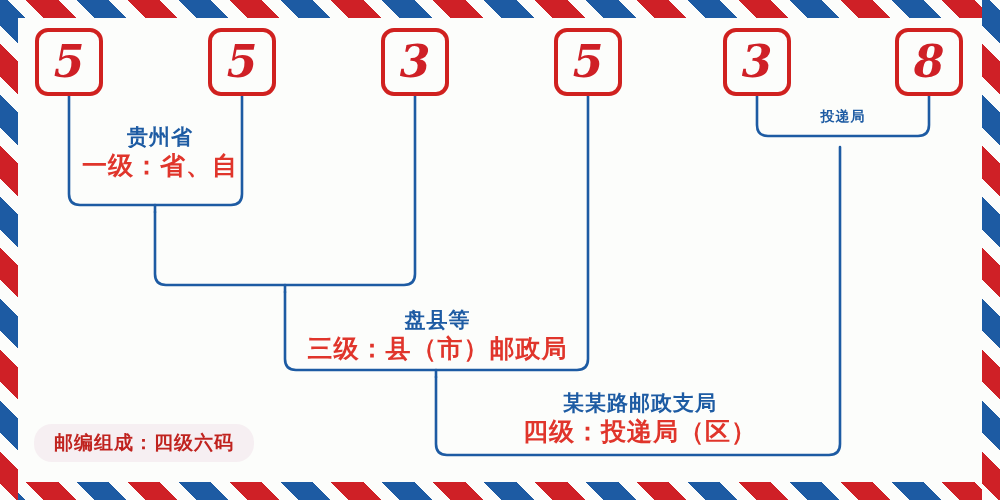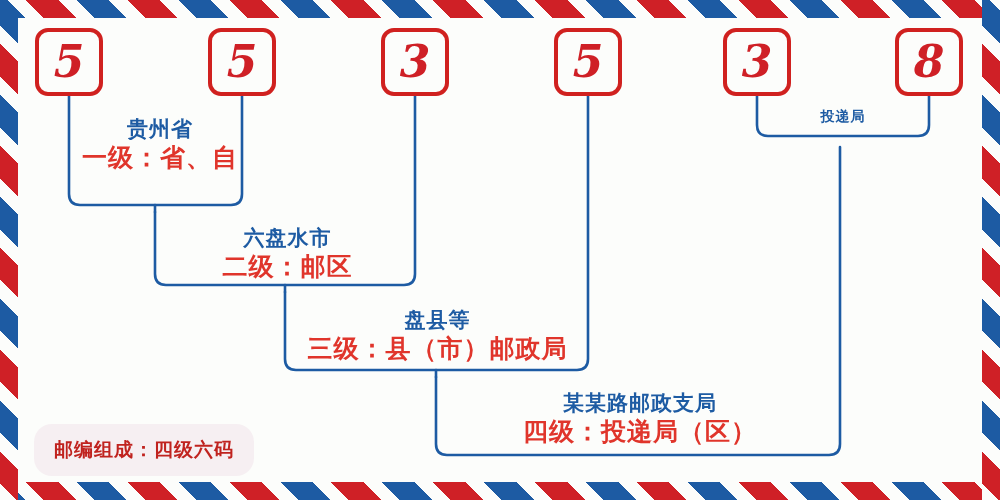--- a/index.html
+++ b/index.html
@@ -80,21 +80,21 @@
   .level-label .sub div { white-space: nowrap; }
 
   
   #label-delivery { }
   #label-delivery .title { font-size: 14px; }
 
   
   #caption-badge {
     position: absolute;
     left: 34px; top: 424px;
-    padding: 13px 20px;
+    padding: 6px 20px;
     background: #f6eff2;
     border-radius: 18px;
     color: #c0231f;
     font-family: "DejaVu Serif", "Liberation Serif", serif;
     font-weight: bold;
     font-size: 19px;
     letter-spacing: 1px;
     z-index: 6;
   }
 </style>
@@ -150,33 +150,27 @@
       <span>3</span>
     </div>
   <div class="digit-box" style="left:895px; top:28px;">
       <span>8</span>
     </div>
 
   <div class="level-label" id="label-delivery" style="left:763px; top:108px; width:160px;">
     <div class="title">投递局</div>
   </div>
 
-  <div class="level-label" style="left:75px; top:116px; width:170px;">
+  <div class="level-label" style="left:75px; top:124px; width:170px;">
     <div class="title">贵州省</div>
     <div class="sub">
       <div>一级：省、自</div>
     </div>
   </div>
 
-  <div class="level-label" style="left:165px; top:225px; width:245px;">
-    <div class="title">六盘水市</div>
-    <div class="sub">
-      <div>二级：邮区</div>
-    </div>
-  </div>
 
   <div class="level-label" style="left:445px; top:390px; width:390px;">
     <div class="title">某某路邮政支局</div>
     <div class="sub">
       <div>四级：投递局（区）</div>
     </div>
   </div>
 
   <div class="level-label" style="left:295px; top:307px; width:285px;">
     <div class="title">盘县等</div>

